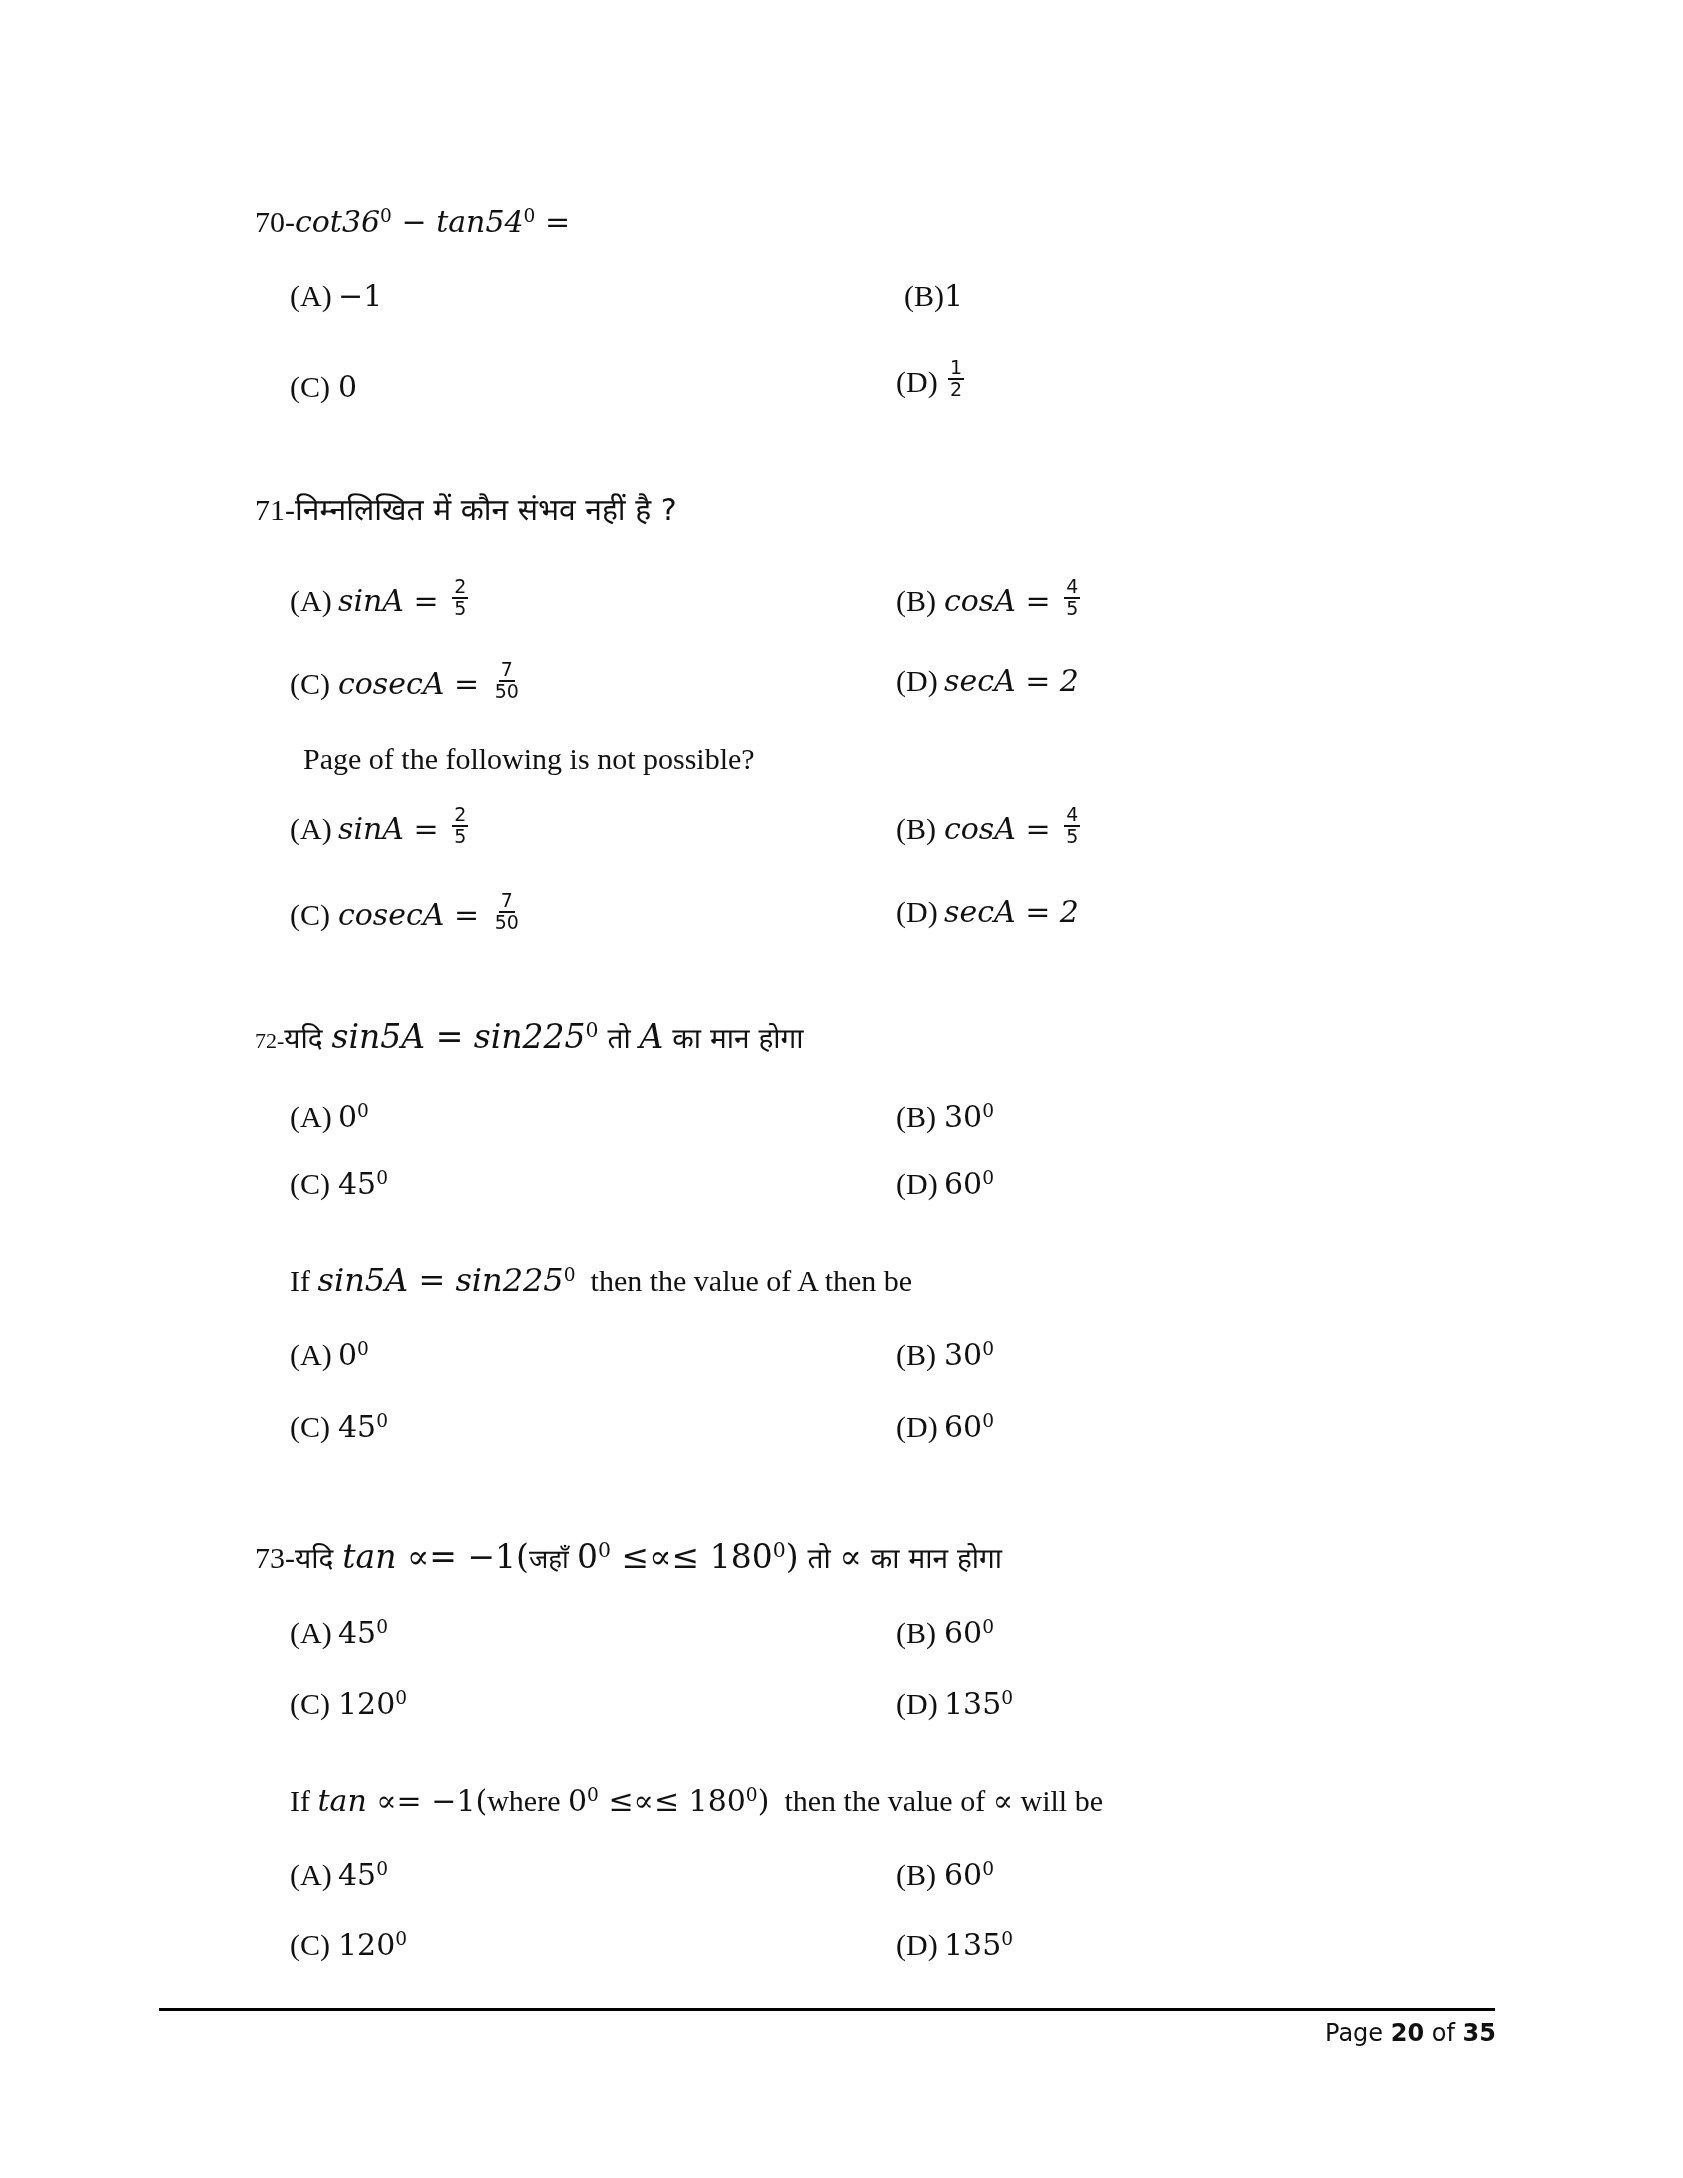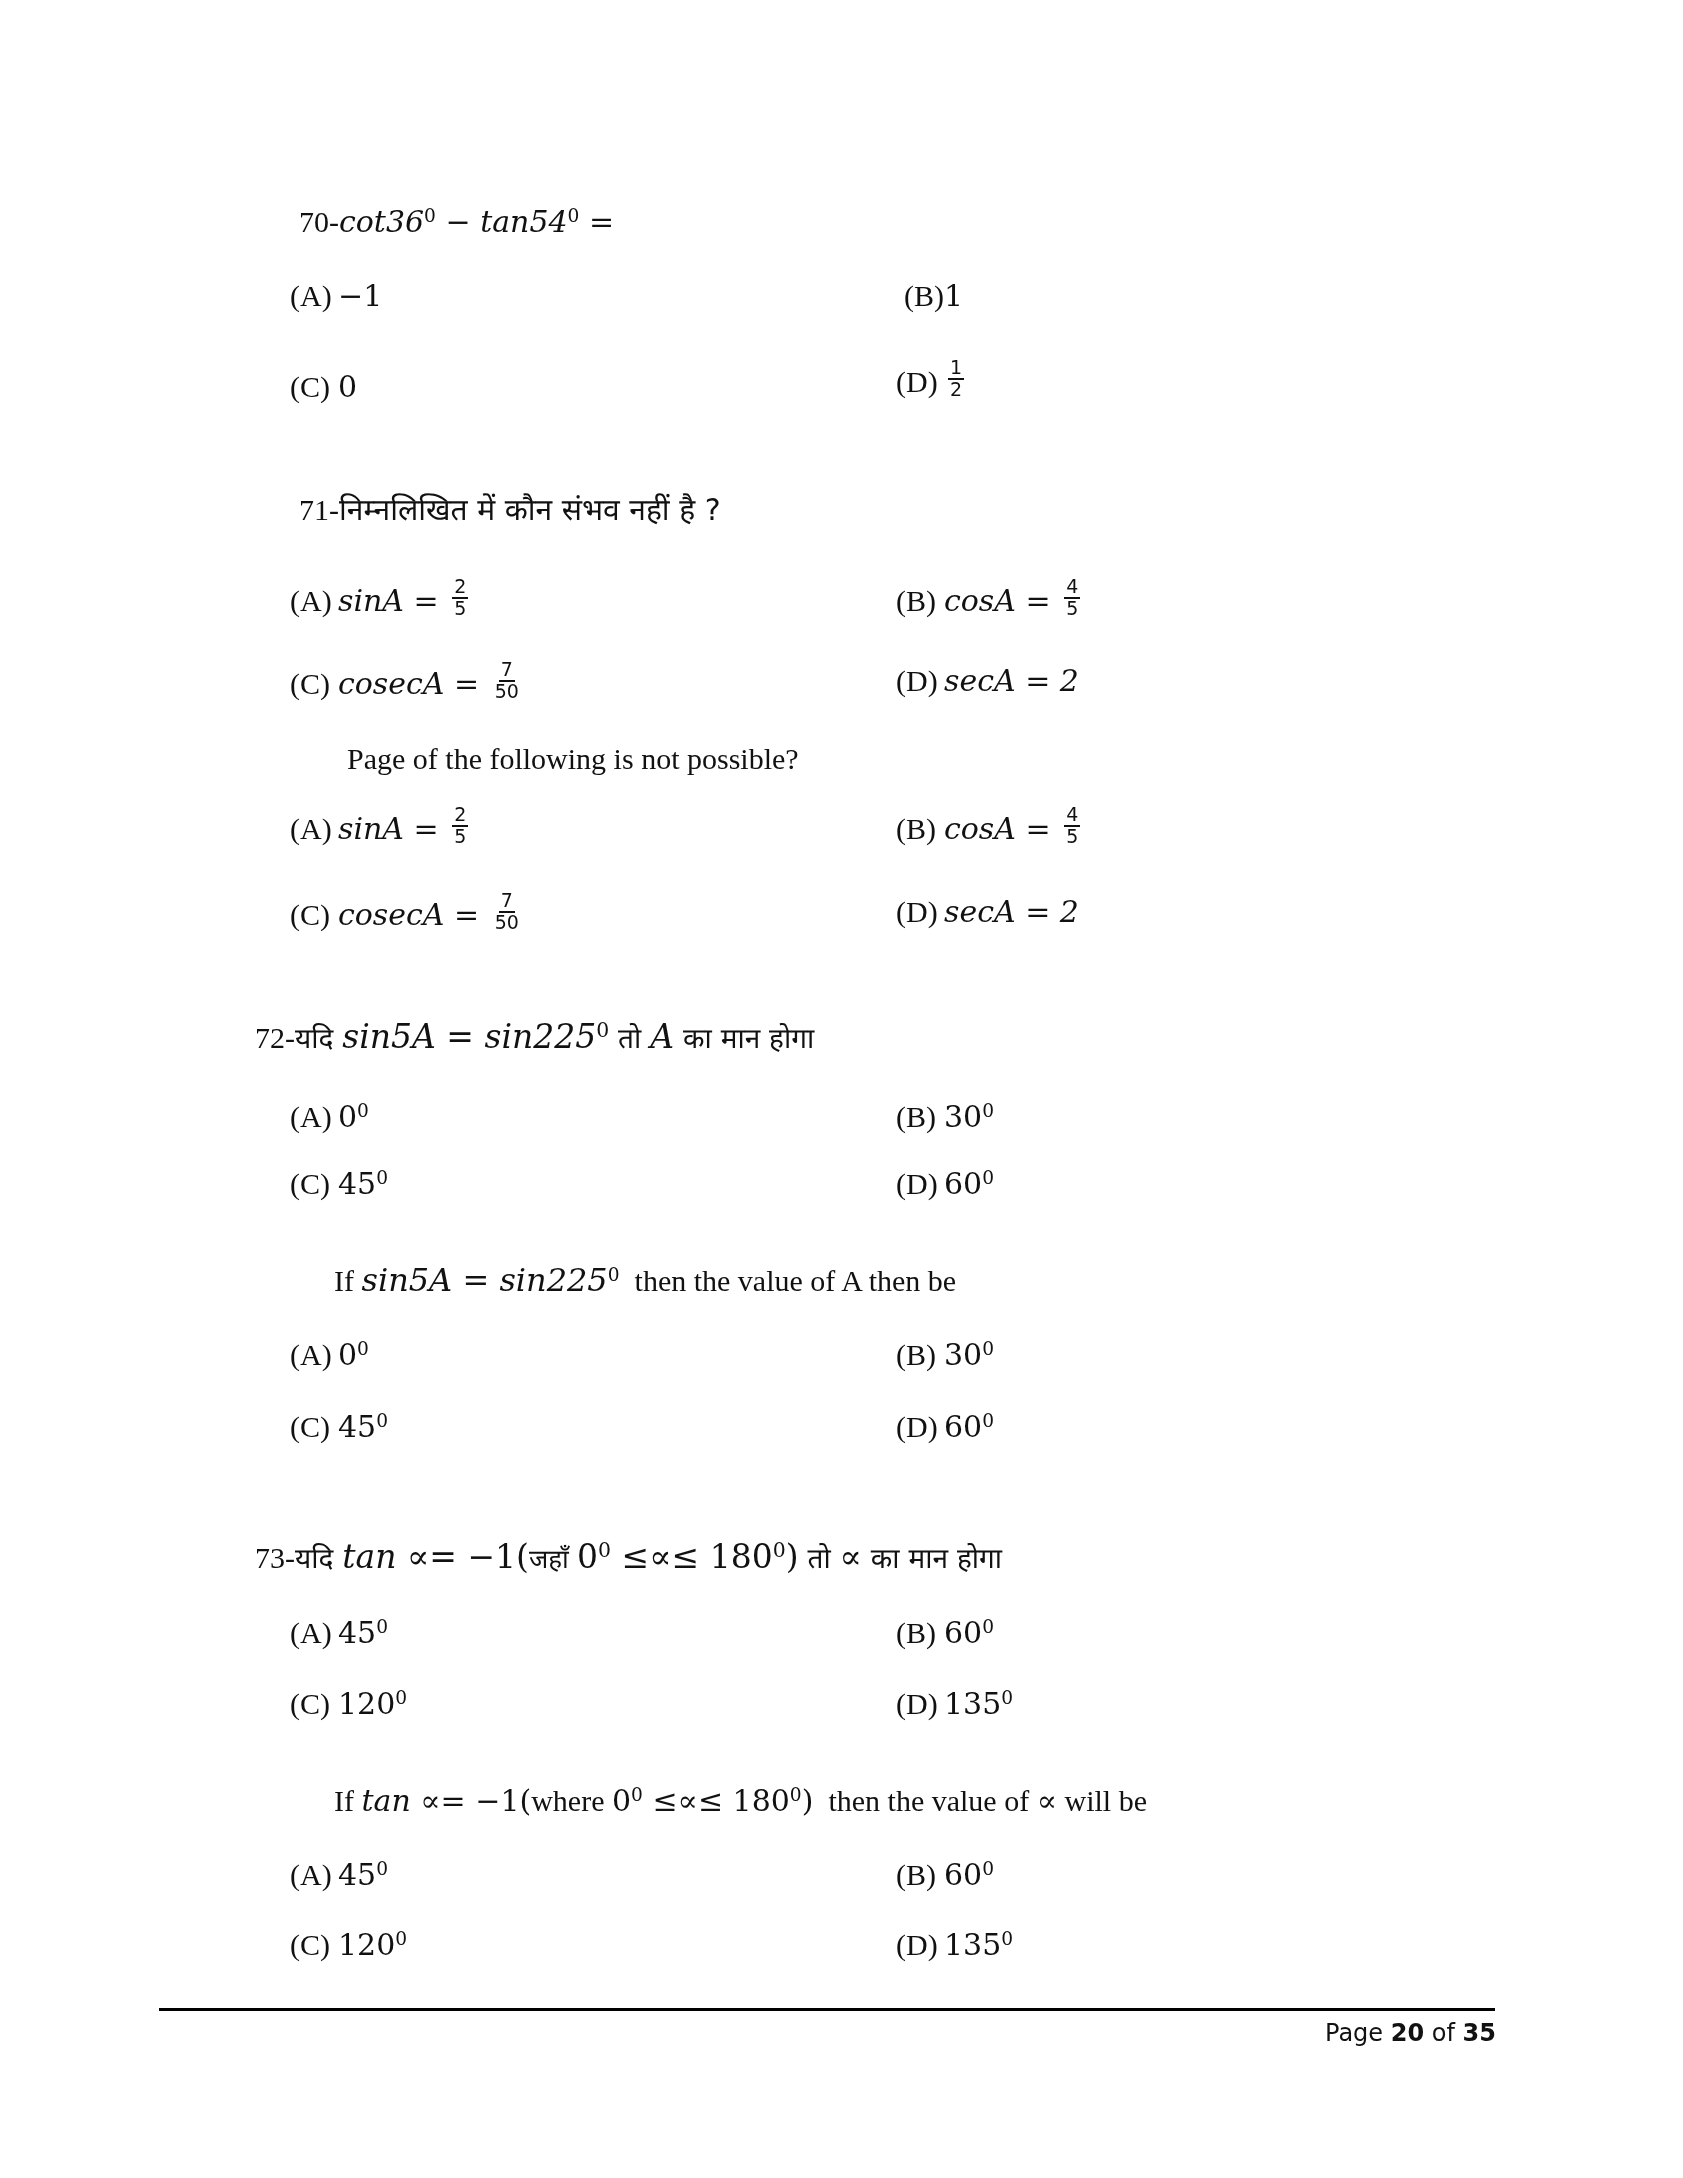--- a/index.html
+++ b/index.html
@@ -1,18 +1,18 @@
 <!DOCTYPE html>
 <html><head>
 <meta charset="utf-8">
 <style>
   html, body { margin: 0; padding: 0; background: #ffffff; }
   body { width: 1683px; height: 2178px; position: relative; overflow: hidden; color: #111; font-family: "Liberation Serif", "DejaVu Serif", serif; }
   .line { position: absolute; white-space: nowrap; line-height: 1; }
-  .q { font-size: 30px; margin-left: 44px; }
+  .q { font-size: 30px; }
   .q-lg { font-size: 33px; }
   .opt { font-size: 30px; }
   .m { font-family: "DejaVu Serif", "Liberation Serif", serif; font-style: italic; }
   .mn { font-family: "DejaVu Serif", "Liberation Serif", serif; }
   .sup { font-size: 0.62em; vertical-align: 0.55em; font-style: normal; font-family: "DejaVu Serif", serif; }
   .hi { font-family: "DejaVu Sans", sans-serif; }
   .lbl { display: inline-block; width: 48px; }
   .frac { display: inline-flex; flex-direction: column; align-items: center; vertical-align: middle; font-family: "DejaVu Sans", sans-serif; font-size: 19px; line-height: 1.05; margin-left: 4px; position: relative; top: -6px; }
   .frac .num { padding: 0 2px; border-bottom: 2px solid #111; }
   .frac .den { padding: 0 2px; }
@@ -60,21 +60,21 @@
       <span class="num">4</span>
       <span class="den">5</span>
     </span></div>
 <div class="line opt" style="left:290px; top:897px;"><span class="lbl">(C)</span><span class="m">cosecA = </span><span class="frac">
       <span class="num">7</span>
       <span class="den">50</span>
     </span></div>
 <div class="line opt" style="left:896px; top:897px;"><span class="lbl">(D)</span><span class="m">secA = 2</span></div>
 
 <div class="line q-lg" style="left:255px; top:1020px;">
-  <span style="font-size:30px">72-</span><span class="hi" style="font-size:28px">यदि </span><span class="m">sin5A = sin225</span><span class="sup">0</span><span class="hi" style="font-size:28px"> तो </span><span class="m">A</span><span class="hi" style="font-size:28px"> का मान होगा</span>
+  <span style="font-size:22px">72-</span><span class="hi" style="font-size:28px">यदि </span><span class="m">sin5A = sin225</span><span class="sup">0</span><span class="hi" style="font-size:28px"> तो </span><span class="m">A</span><span class="hi" style="font-size:28px"> का मान होगा</span>
 </div>
 <div class="line opt" style="left:290px; top:1102px;"><span class="lbl">(A)</span><span class="mn">0</span><span class="sup">0</span></div>
 <div class="line opt" style="left:896px; top:1102px;"><span class="lbl">(B)</span><span class="mn">30</span><span class="sup">0</span></div>
 <div class="line opt" style="left:290px; top:1169px;"><span class="lbl">(C)</span><span class="mn">45</span><span class="sup">0</span></div>
 <div class="line opt" style="left:896px; top:1169px;"><span class="lbl">(D)</span><span class="mn">60</span><span class="sup">0</span></div>
 
 <div class="line q" style="left:290px; top:1264px;">
   <span>If </span><span class="m" style="font-size:32px">sin5A = sin225</span><span class="sup">0</span><span style="white-space:pre">  then the value of A then be</span>
 </div>
 <div class="line opt" style="left:290px; top:1340px;"><span class="lbl">(A)</span><span class="mn">0</span><span class="sup">0</span></div>

